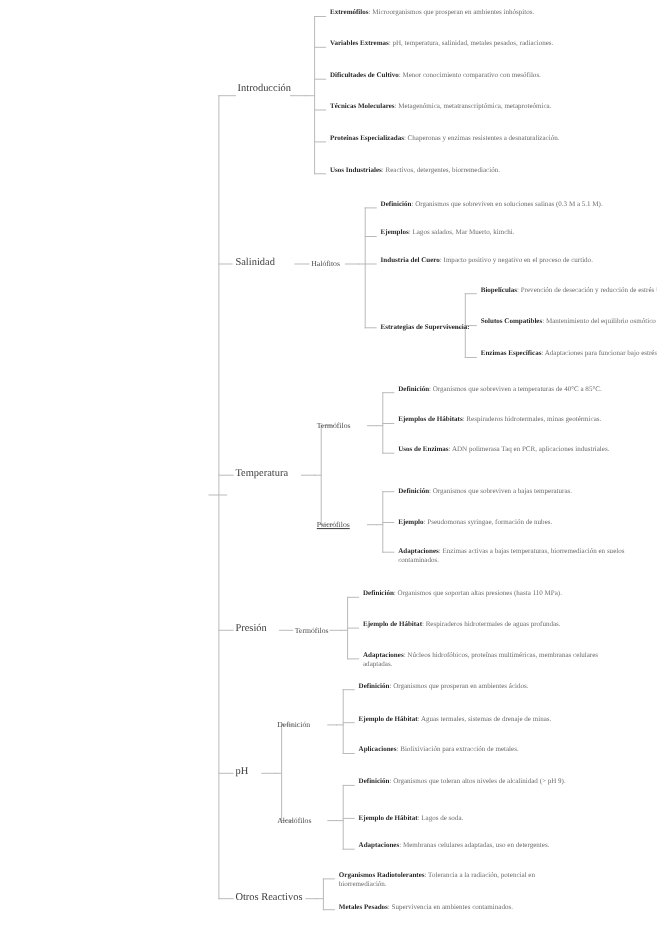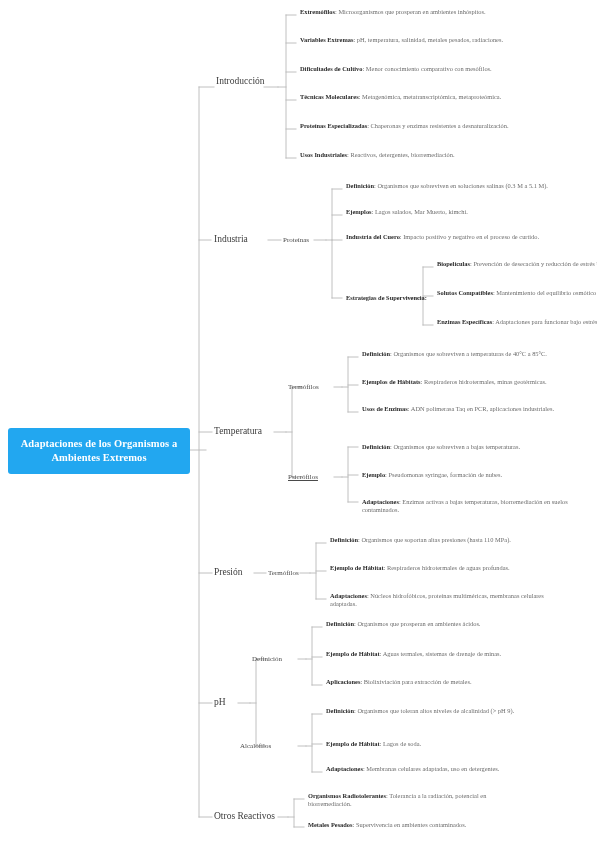--- a/index.html
+++ b/index.html
@@ -190,47 +190,44 @@
 
       <path d="M199 817 H212"></path>
       <path d="M278 817 H288"></path>
       <path d="M294 799 V827"></path>
       <path d="M288 817 H294"></path>
       <path d="M294 799 H304"></path>
       <path d="M294 827 H304"></path>
     </g>
   </svg>
 
-  <div class="root-node">
-    <span class="root-label">Adaptaciones de los Organismos a Ambientes Extremos</span>
-  </div>
 
   <div class="l1" style="left:216px; top:76px;">Introducción</div>
 
-  <div class="l1" style="left:214px; top:234px;">Industria</div>
+  <div class="l1" style="left:214px; top:234px;">Salinidad</div>
 
   <div class="l1" style="left:214px; top:426px;">Temperatura</div>
 
   <div class="l1" style="left:214px; top:567px;">Presión</div>
 
   <div class="l1" style="left:214px; top:697px;">pH</div>
 
   <div class="l1" style="left:214px; top:811px;">Otros Reactivos</div>
 
-  <div class="l2" style="left:283px; top:236px;">Proteínas</div>
+  <div class="l2" style="left:283px; top:236px;">Halófitos</div>
 
   <div class="l2" style="left:288px; top:383px;">Termófilos</div>
 
   <div class="l2" style="left:288px; top:473px;text-decoration:underline;">Psicrófilos</div>
 
   <div class="l2" style="left:268px; top:569px;">Termófilos</div>
 
   <div class="l2" style="left:252px; top:655px;">Definición</div>
 
-  <div class="l2" style="left:240px; top:742px;text-align:center;">Alcalófilos</div>
+  <div class="l2" style="left:252px; top:742px;text-align:center;">Alcalófilos</div>
 
   <div class="leaf wide" style="left:300px; top:8px;">
     <b>Extremófilos</b><span>: Microorganismos que prosperan en ambientes inhóspitos.</span>
   </div>
   <div class="leaf wide" style="left:300px; top:36px;">
     <b>Variables Extremas</b><span>: pH, temperatura, salinidad, metales pesados, radiaciones.</span>
   </div>
   <div class="leaf wide" style="left:300px; top:65px;">
     <b>Dificultades de Cultivo</b><span>: Menor conocimiento comparativo con mesófilos.</span>
   </div>

